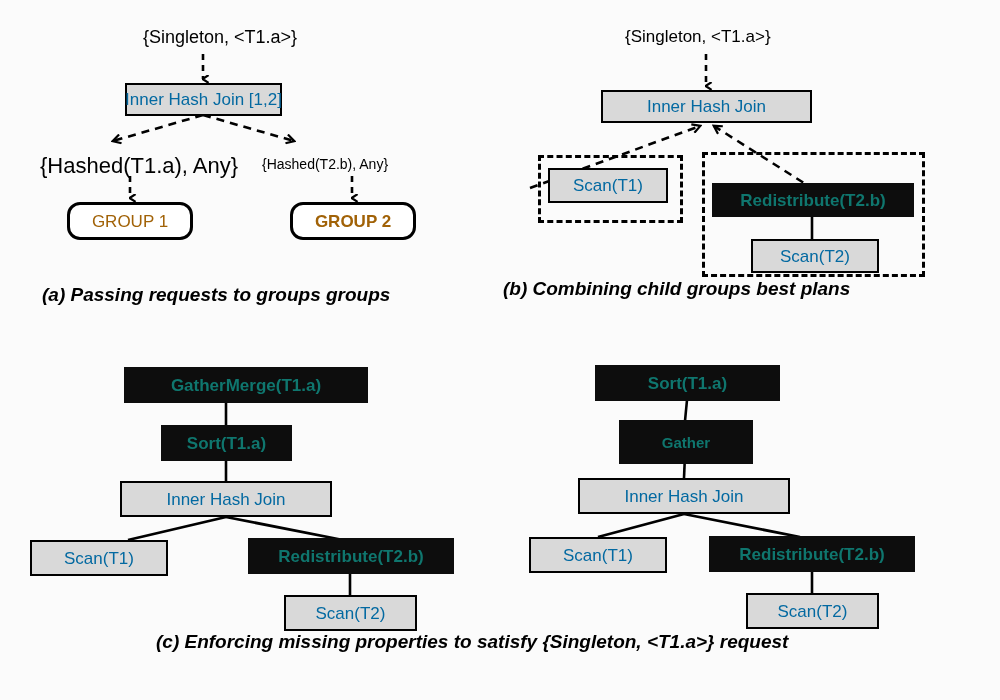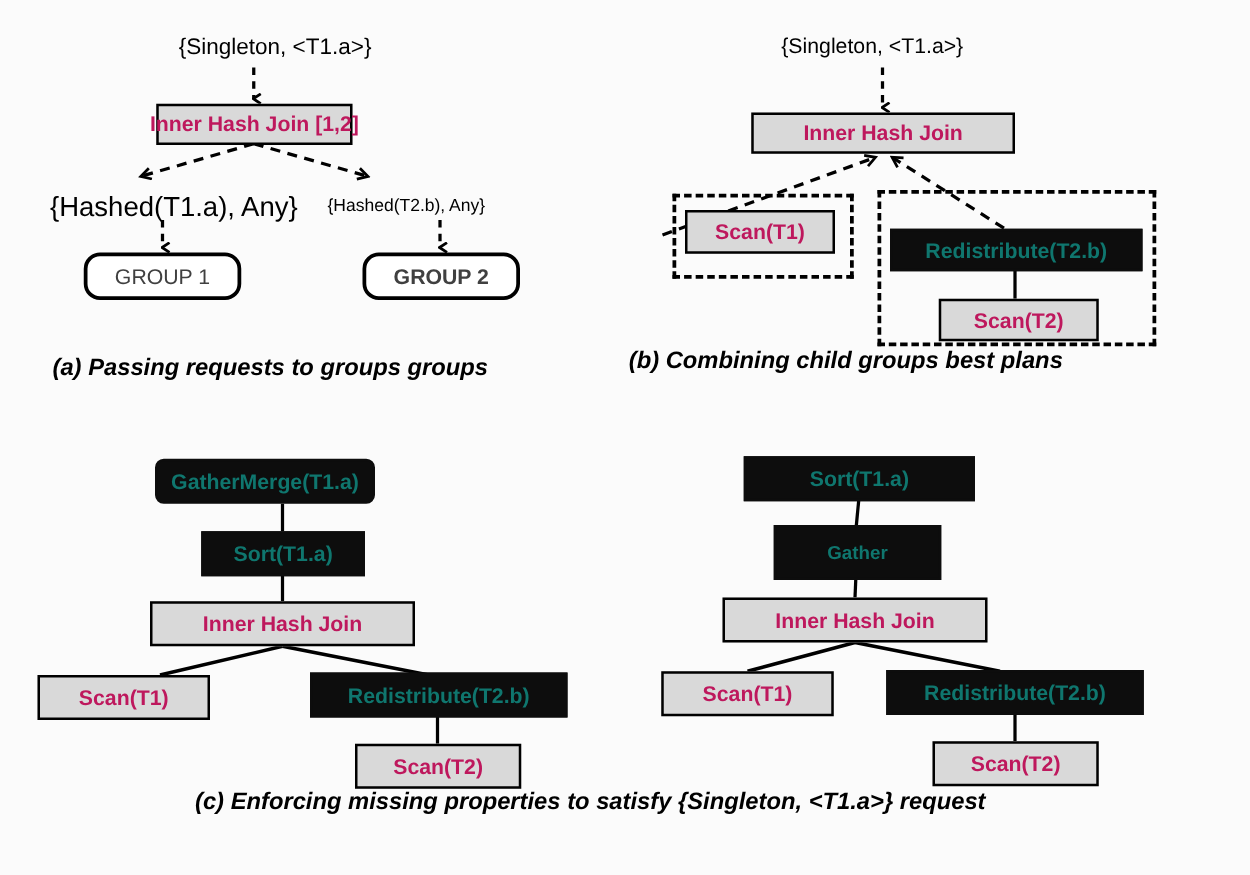--- a/index.html
+++ b/index.html
@@ -29,34 +29,34 @@
     align-items: center;
     justify-content: center;
     text-align: center;
     white-space: nowrap;
     line-height: 1;
     z-index: 3;
   }
   .node.gray {
     background: #d9d9d9;
     border: 2.5px solid #000;
-    color: #be185d;
-    font-weight: bold;
+    color: #0369a1;
+    font-weight: normal;
   }
   .node.black {
     background: #0d0d0d;
     border: 2.5px solid #0d0d0d;
     color: #0f766e;
     font-weight: bold;
   }
   .node.group {
     background: #ffffff;
     border: 3px solid #000;
     border-radius: 13px;
-    color: #404040;
+    color: #a16207;
     font-weight: normal;
   }
   .label {
     position: absolute;
     white-space: nowrap;
     line-height: 1;
     z-index: 3;
   }
   .caption {
     position: absolute;
@@ -162,21 +162,21 @@
     <div class="node gray" style="left:548px; top:168px; width:120px; height:35px; font-size:17px;">Scan(T1)</div>
 
     <div class="node black" style="left:712px; top:183px; width:202px; height:34px; font-size:17px;">Redistribute(T2.b)</div>
 
     <div class="node gray" style="left:751px; top:239px; width:128px; height:34px; font-size:17px;">Scan(T2)</div>
 
     <div class="caption" style="left:503px; top:279px; font-size:19px;">(b) Combining child groups best plans</div>
   </div>
 
   <div>
-    <div class="node black" style="left:124px; top:367px; width:176px; height:36px; font-size:17px;border-radius:7px;">GatherMerge(T1.a)</div>
+    <div class="node black" style="left:124px; top:367px; width:244px; height:36px; font-size:17px;">GatherMerge(T1.a)</div>
 
     <div class="node black" style="left:161px; top:425px; width:131px; height:36px; font-size:17px;">Sort(T1.a)</div>
 
     <div class="node gray" style="left:120px; top:481px; width:212px; height:36px; font-size:17px;">Inner Hash Join</div>
 
     <div class="node gray" style="left:30px; top:540px; width:138px; height:36px; font-size:17px;">Scan(T1)</div>
 
     <div class="node black" style="left:248px; top:538px; width:206px; height:36px; font-size:17px;">Redistribute(T2.b)</div>
 
     <div class="node gray" style="left:284px; top:595px; width:133px; height:36px; font-size:17px;">Scan(T2)</div>

